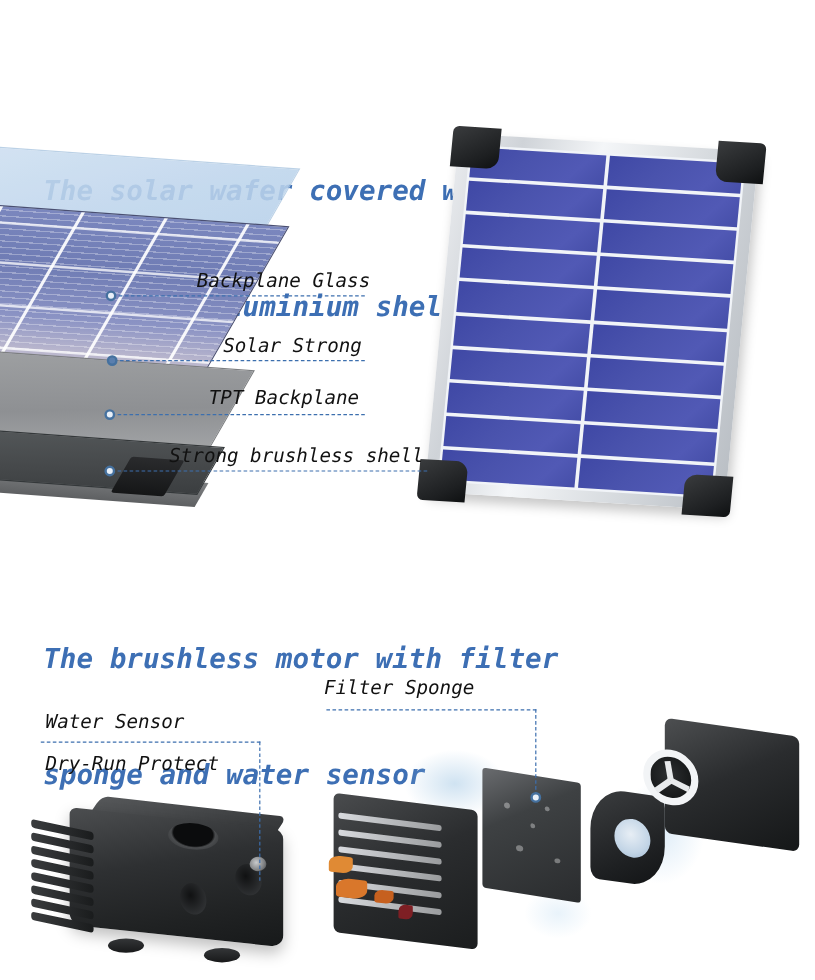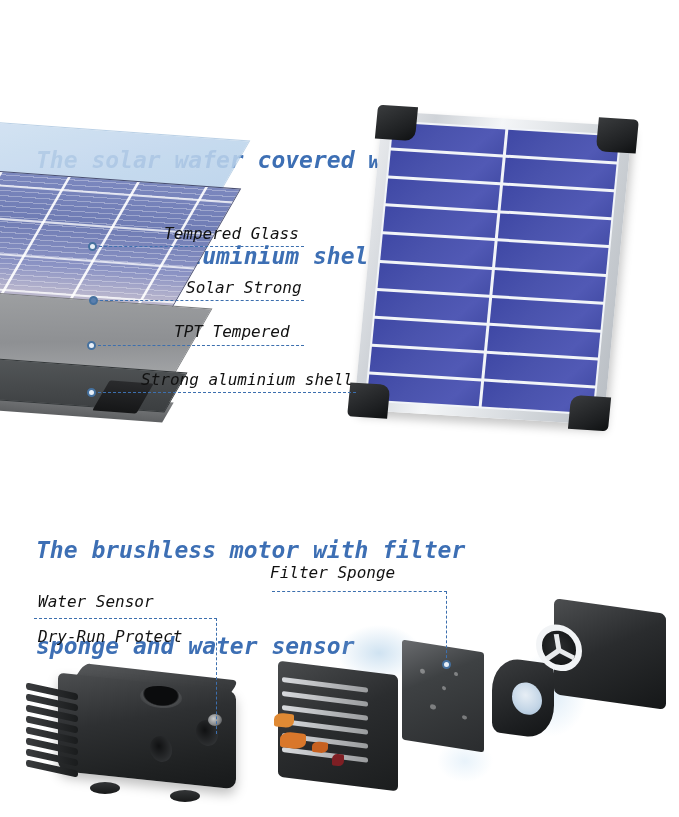--- a/index.html
+++ b/index.html
@@ -306,33 +306,33 @@
         <div class="cell"></div>
         <div class="cell"></div>
         <div class="cell"></div>
       </div>
     <div class="corner c-tl"></div>
     <div class="corner c-tr"></div>
     <div class="corner c-bl"></div>
     <div class="corner c-br"></div>
   </div>
 
-  <div class="callout" style="left:164px; top:224px;">Tempered Glass</div>
+  <div class="callout" style="left:164px; top:224px;">Backplane Glass</div>
   <div class="dash-h" style="left:99px; top:246px; width:205px;"></div>
   <div class="dot" style="left:88px; top:242px;"></div>
 
   <div class="callout" style="left:186px; top:278px;">Solar Strong</div>
   <div class="dash-h" style="left:100px; top:300px; width:204px;"></div>
   <div class="dot filled" style="left:89px; top:296px;"></div>
 
-  <div class="callout" style="left:174px; top:322px;">TPT Tempered</div>
+  <div class="callout" style="left:174px; top:322px;">TPT Backplane</div>
   <div class="dash-h" style="left:98px; top:345px; width:206px;"></div>
   <div class="dot" style="left:87px; top:341px;"></div>
 
-  <div class="callout" style="left:141px; top:370px;">Strong aluminium shell</div>
+  <div class="callout" style="left:141px; top:370px;">Strong brushless shell</div>
   <div class="dash-h" style="left:98px; top:392px; width:258px;"></div>
   <div class="dot" style="left:87px; top:388px;"></div>
 
   <div class="sec-head" id="head-pump">
     <div>The brushless motor with filter</div>
     <div>sponge and water sensor</div>
   </div>
 
   <div class="splash" style="left:250px; top:545px; width:430px; height:270px;"></div>
 

